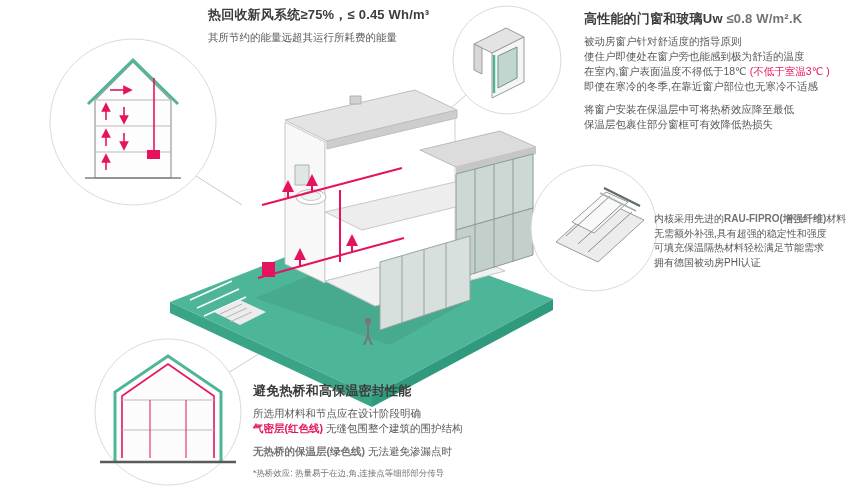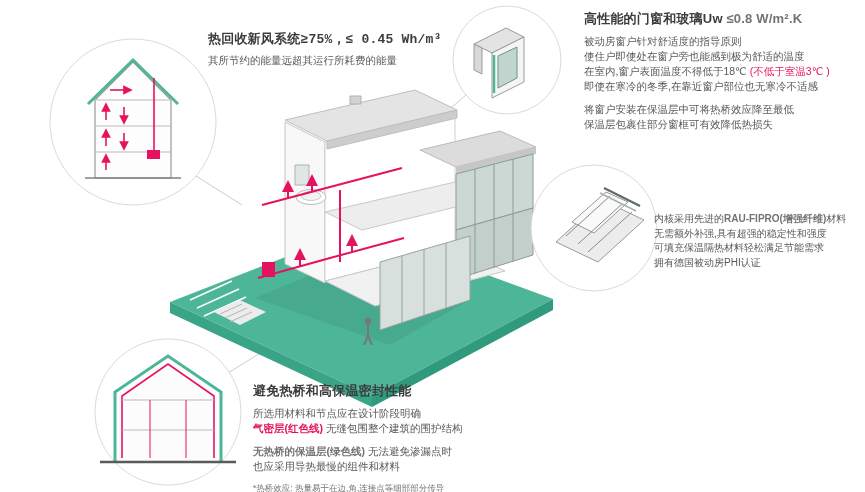--- a/index.html
+++ b/index.html
@@ -168,21 +168,21 @@
         <line x1="122" y1="400" x2="214" y2="400"></line>
       </g>
       <g stroke="#e5135f" stroke-width="1">
         <line x1="150" y1="400" x2="150" y2="458"></line>
         <line x1="186" y1="400" x2="186" y2="458"></line>
       </g>
       <line x1="100" y1="462" x2="236" y2="462" stroke="#5a5a5a" stroke-width="2.4"></line>
     </g>
   </svg>
 
-  <div class="txt" style="left:208px;top:30px;font-family:Liberation Mono, monospace;">
+  <div class="txt" style="left:208px;top:6px;">
     <div class="h1">热回收新风系统≥75%，≤ 0.45 Wh/m³</div>
     <div class="body">
       <div>其所节约的能量远超其运行所耗费的能量</div>
     </div>
   </div>
 
   <div class="txt" style="left:584px;top:10px;">
     <div class="h1">
       <span>高性能的门窗和玻璃Uw </span><span class="green">≤0.8 W/m².K</span>
     </div>
@@ -212,18 +212,17 @@
     <div class="h1">避免热桥和高保温密封性能</div>
     <div class="body">
       <div>所选用材料和节点应在设计阶段明确</div>
       <div>
         <span class="red bold">气密层(红色线)</span><span> 无缝包围整个建筑的围护结构</span>
       </div>
       <div class="gap"></div>
       <div>
         <span class="green bold">无热桥的保温层(绿色线)</span><span> 无法避免渗漏点时</span>
       </div>
-      <div>也应采用导热最慢的组件和材料</div>
       <div class="small">*热桥效应: 热量易于在边,角,连接点等细部部分传导</div>
     </div>
   </div>
 
 </div>
 
 </body></html>

